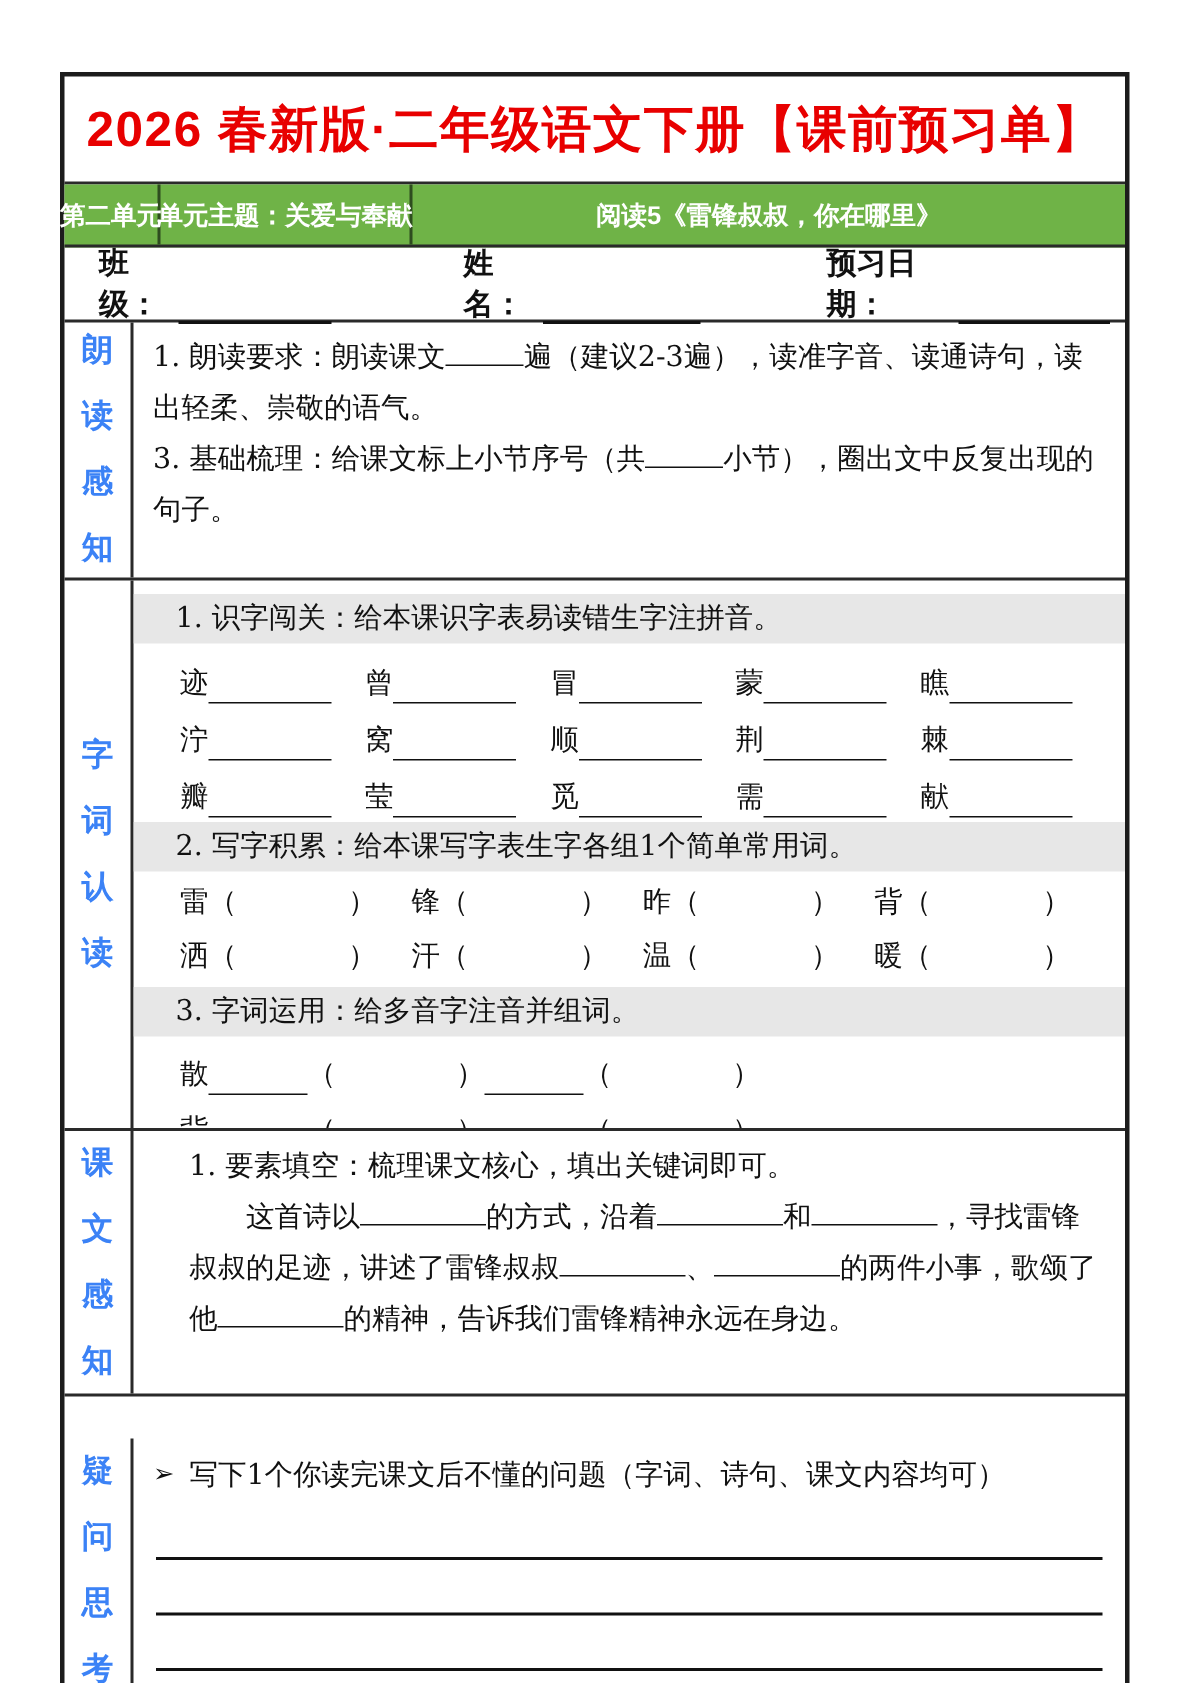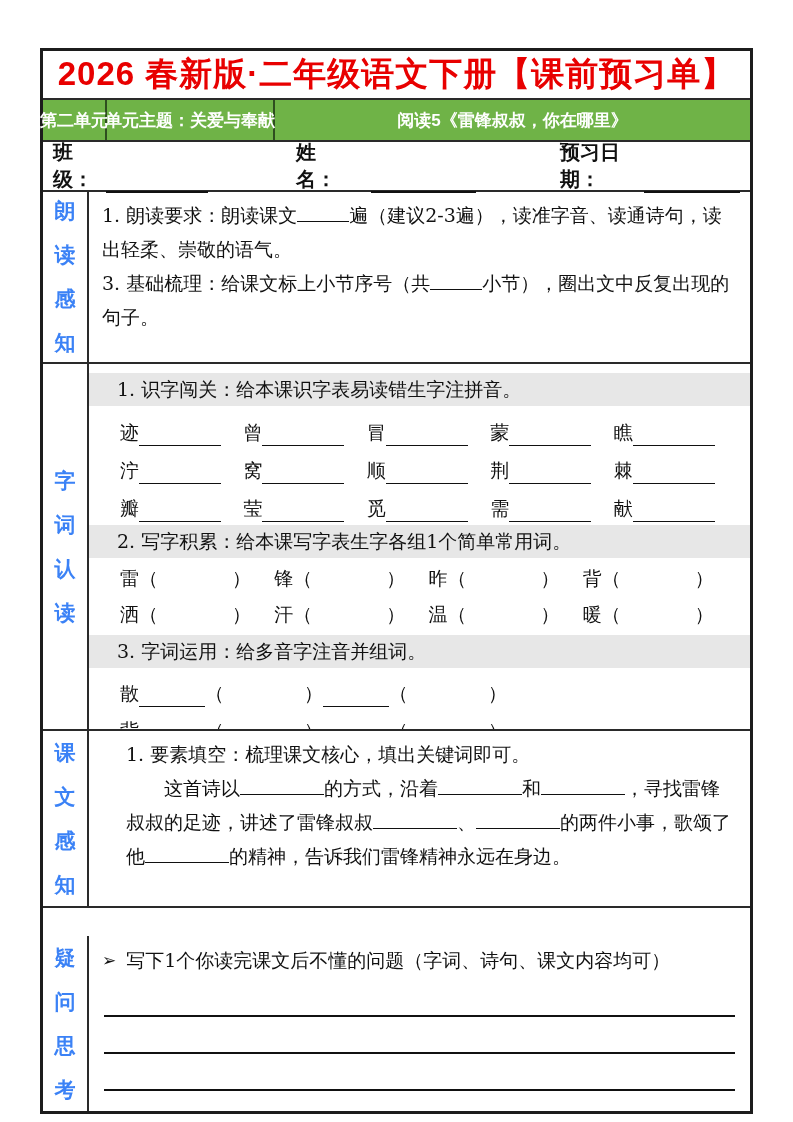--- a/index.html
+++ b/index.html
@@ -6,21 +6,21 @@
   html,body { width:793px; height:1122px; background:#ffffff; }
   body { font-family:"DejaVu Serif", serif; color:#111; position:relative; }
 
   .sheet {
     position:absolute; left:40px; top:48px; width:713px;
     border:3px solid #1c1c1c; background:#fff;
   }
 
   
   .title-row {
-    height:49px; display:flex; align-items:center; justify-content:center;
+    height:72px; display:flex; align-items:center; justify-content:center;
     border-bottom:2px solid #2a2a2a;
   }
   .title-row h1 {
     font-family:"Liberation Sans", sans-serif;
     font-size:33px; font-weight:bold; color:#e80000; letter-spacing:1px;
     white-space:nowrap;
   }
 
   
   .unit-bar { display:flex; height:42px; background:#6fb347; border-bottom:2px solid #2a2a2a; }
@@ -33,22 +33,22 @@
   .unit-bar .c2 { width:168px; border-right:2px solid #2e4d1f; }
   .unit-bar .c3 { flex:1; }
 
   
   .info-row {
     height:50px; display:flex; align-items:center;
     border-bottom:2px solid #2a2a2a; padding:0 10px;
     font-family:"Liberation Sans", sans-serif; font-weight:bold; font-size:20px;
   }
   .info-row .field { display:flex; align-items:flex-end; }
-  .info-row .f1 { margin-left:0; }
-  .info-row .f2 { margin-left:88px;gap:22px; }
+  .info-row .f1 { margin-left:13px; }
+  .info-row .f2 { margin-left:88px; }
   .info-row .f3 { margin-left:84px; }
   .wline { display:inline-block; height:1.1em; border-bottom:2px solid #111; }
   .w115 { width:115px; } .w118 { width:118px; }
 
   
   .sec { display:flex; border-bottom:2px solid #2a2a2a; }
   .sec:last-child { border-bottom:none; }
   .sec .side {
     width:46px; border-right:2px solid #2a2a2a;
     display:flex; align-items:center; justify-content:center;

